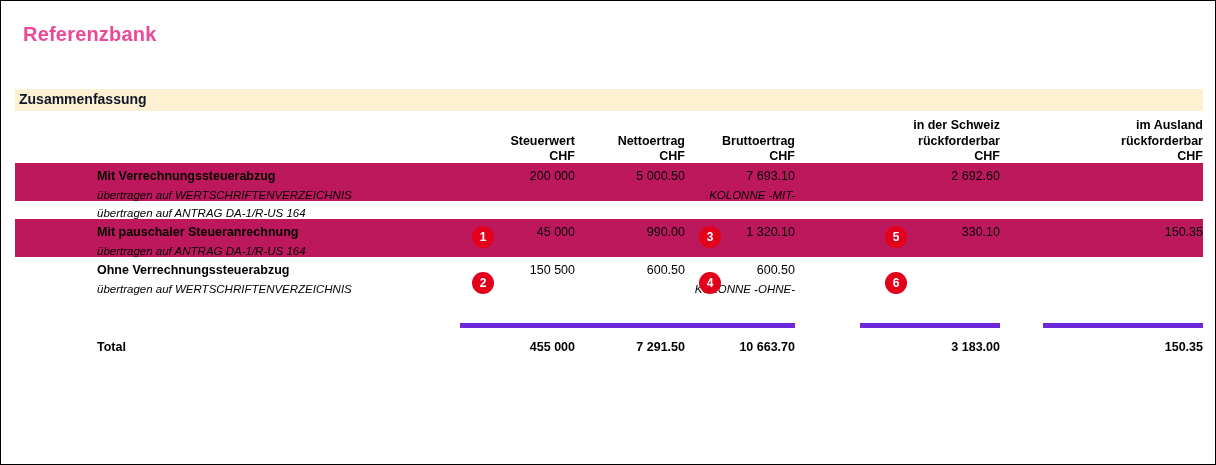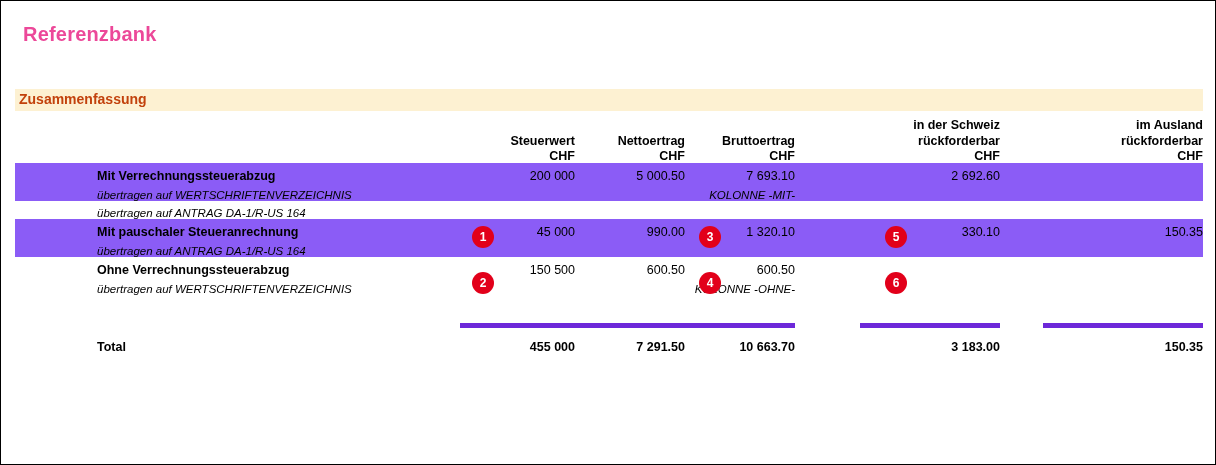--- a/index.html
+++ b/index.html
@@ -35,21 +35,21 @@
     width: 1188px;
     height: 22px;
     background: #fdf1d2;
   }
   .section-band-label {
     position: absolute;
     left: 4px;
     top: 2px;
     font-size: 14px;
     font-weight: bold;
-    color: #c2410c;
+    color: #0f172a;
   }
   table.summary {
     position: absolute;
     left: 14px;
     top: 116px;
     width: 1188px;
     border-collapse: collapse;
     table-layout: fixed;
     font-size: 12.5px;
     color: #000000;
@@ -108,21 +108,21 @@
     font-size: 11.5px;
     font-style: italic;
     font-weight: normal;
   }
   .sub-row td.num {
     text-align: right;
     font-size: 11.5px;
     font-style: italic;
   }
   .shaded td {
-    background: #8b5cf6;
+    background: #be185d;
   }
   .spacer-row td {
     height: 28px;
   }
   .total-row td {
     font-size: 12.5px;
     font-weight: bold;
     height: 26px;
     padding-top: 6px;
   }

